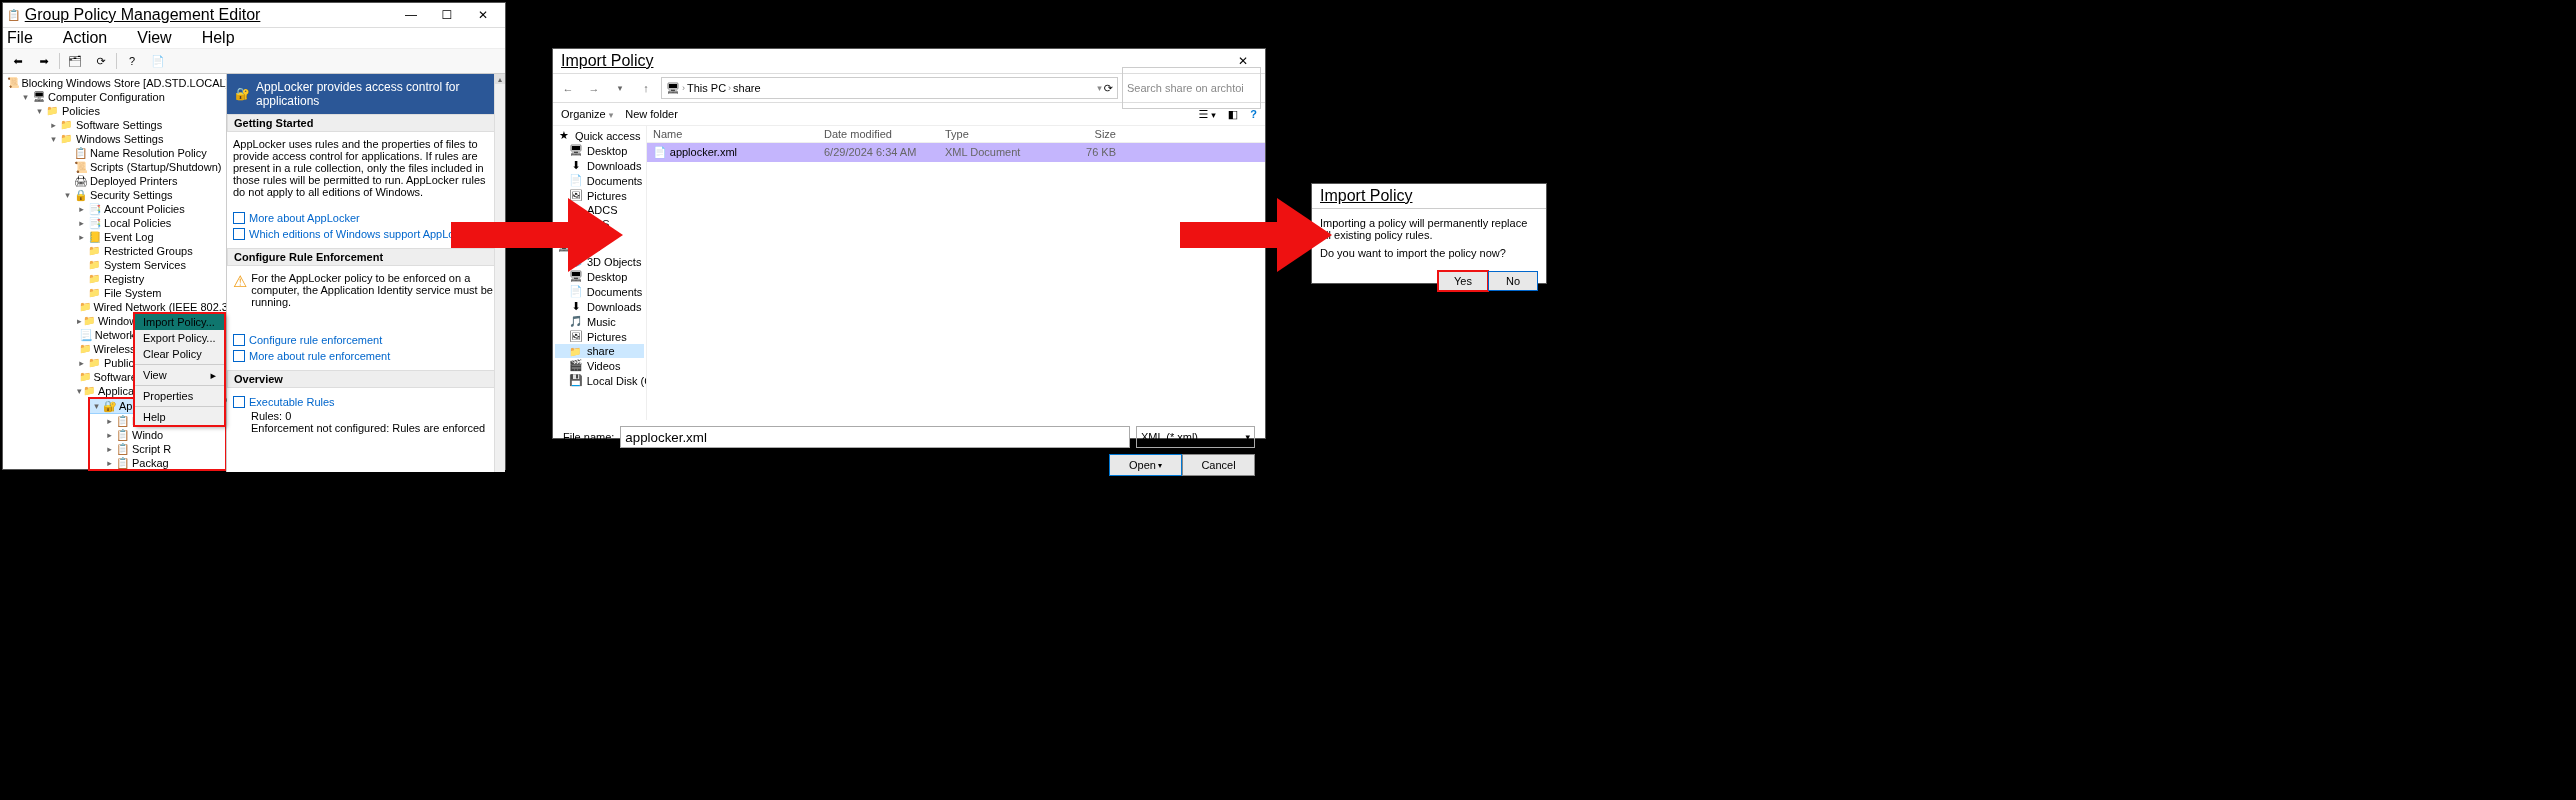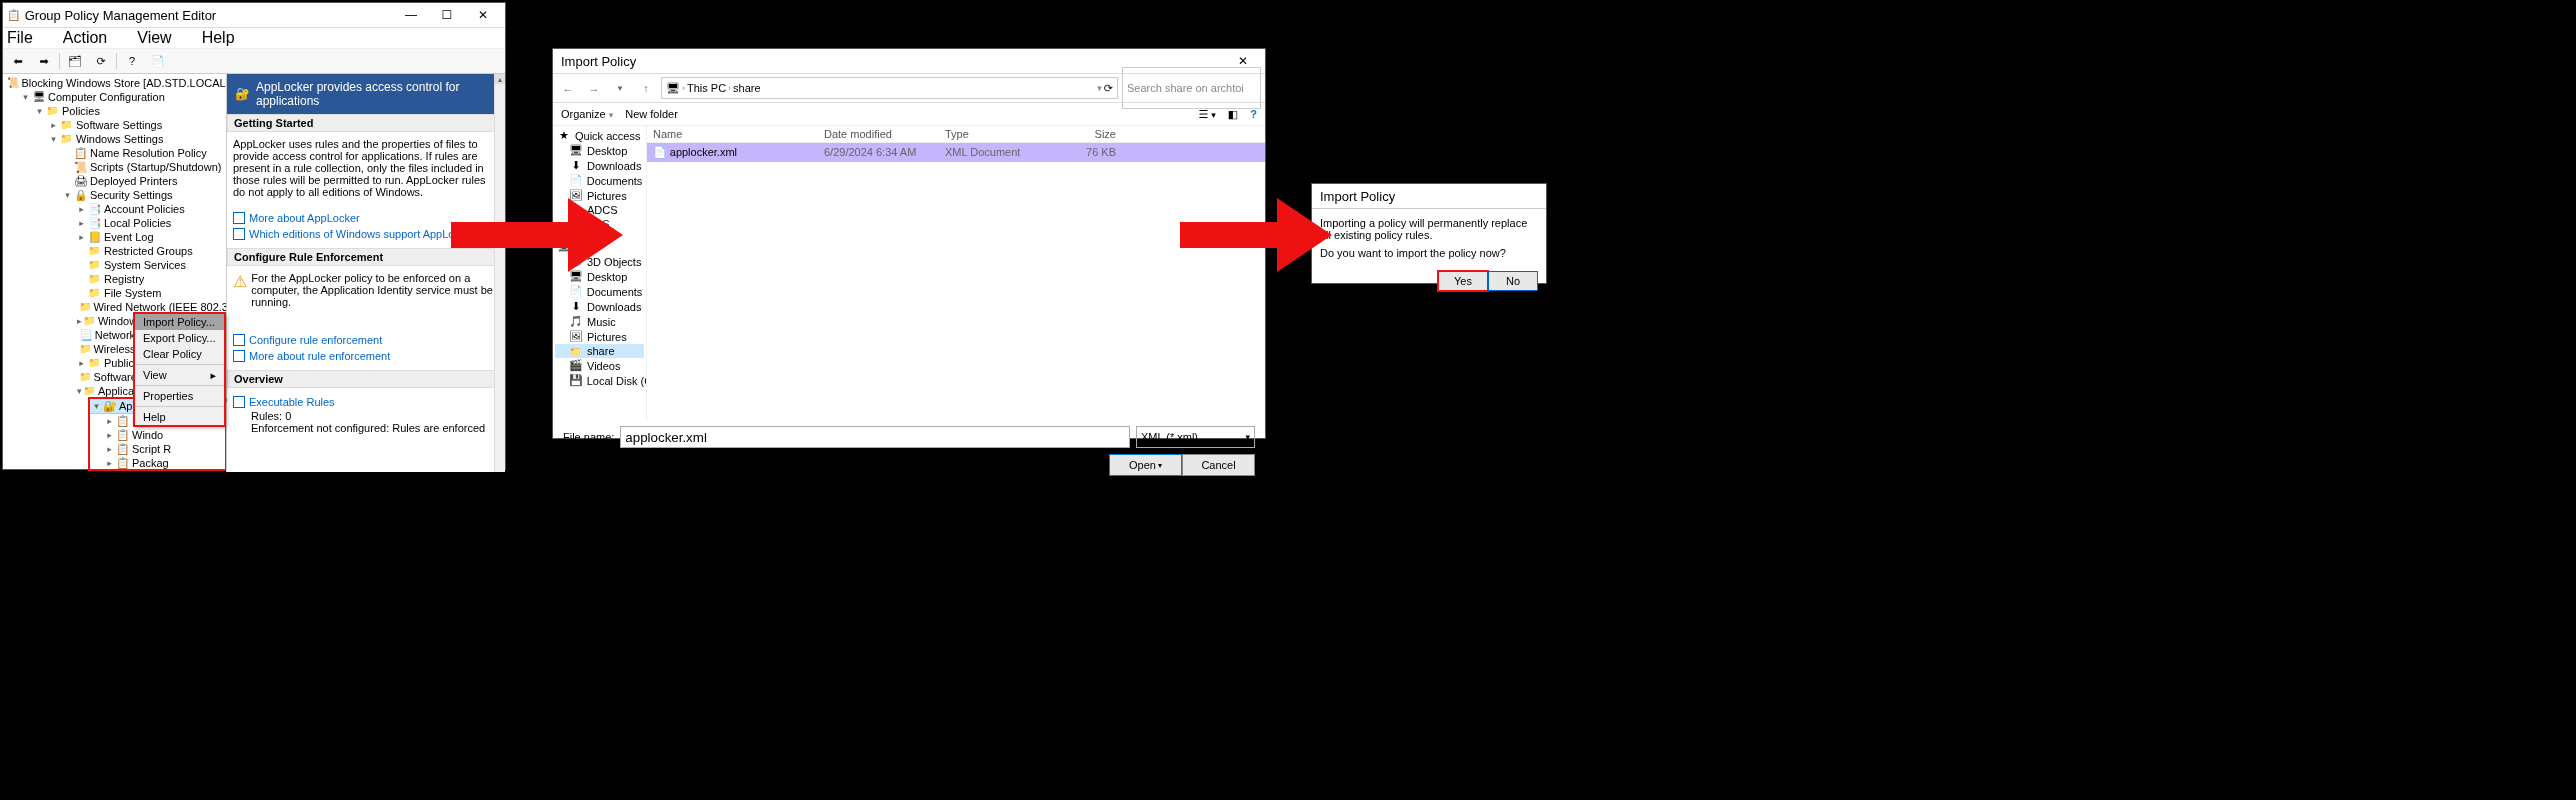--- a/index.html
+++ b/index.html
@@ -1,39 +1,39 @@
 <!DOCTYPE html>
 <html><head>
 <meta charset="utf-8">
 <style>
 body { margin: 0; font-family: "Segoe UI", Tahoma, sans-serif; font-size: 11px; background: #000; width: 2576px; height: 800px; position: relative; color: #000; }
 .window { position: absolute; background: #fff; border: 1px solid #555; box-shadow: 2px 2px 8px rgba(0,0,0,0.4); }
 .titlebar { height: 24px; display: flex; align-items: center; padding: 0 4px; background: #fff; border-bottom: 1px solid #ddd; }
-.titlebar .title { flex: 1; font-size: 13px; padding-left: 4px; }
+.titlebar .title { flex: 1; font-size: 16px; padding-left: 4px; text-decoration: underline; }
 .titlebar .winbtn { width: 36px; height: 20px; display: flex; align-items: center; justify-content: center; font-size: 12px; }
 .menubar { height: 20px; display: flex; align-items: center; padding: 0 4px; gap: 30px; font-size: 16px; border-bottom: 1px solid #eee; }
 .toolbar { height: 24px; display: flex; align-items: center; padding: 0 4px; gap: 4px; border-bottom: 1px solid #ccc; background: #f8f8f8; }
 .toolbar .tbtn { width: 20px; height: 20px; display: flex; align-items: center; justify-content: center; border: 1px solid transparent; }
 
 .gpme { left: 2px; top: 2px; width: 502px; height: 466px; }
 .gpme-body { display: flex; height: calc(100% - 24px - 20px - 24px); }
 .tree { width: 223px; overflow: auto; border-right: 1px solid #ccc; padding: 2px 0; }
 .tree ul { list-style: none; margin: 0; padding-left: 14px; }
 .tree li { white-space: nowrap; line-height: 14px; }
 .tree .node { display: flex; align-items: center; gap: 2px; padding: 0 2px; cursor: default; }
 .tree .exp { width: 9px; display: inline-block; text-align: center; color: #666; font-size: 9px; }
 .tree .ficon { width: 14px; height: 12px; display: inline-flex; align-items: center; justify-content: center; }
 .folder-icon::before { content: "📁"; font-size: 10px; }
 .scroll-icon::before { content: "📜"; font-size: 10px; }
 .pc-icon::before { content: "🖥"; font-size: 10px; }
 .sel-box { background: #cce8ff; border: 1px solid #99d1ff; }
 .red-box { outline: 2px solid #e11; outline-offset: -1px; }
 .ctxmenu { position: absolute; background: #f0f0f0; border: 1px solid #999; box-shadow: 2px 2px 4px rgba(0,0,0,0.3); width: 89px; z-index: 10; }
 .ctxmenu .mi { padding: 2px 8px; font-size: 11px; }
-.ctxmenu .mi.sel { background: #a3a3a3; }
+.ctxmenu .mi.sel { background: #0f766e; }
 .ctxmenu .sep { height: 1px; background: #ccc; margin: 2px 0; }
 .right-pane { flex: 1; overflow: auto; position: relative; background: #fff; }
 .rp-header { background: #2b5797; color: #fff; padding: 6px 8px; font-size: 12px; display: flex; align-items: center; gap: 6px; }
 .rp-section-hdr { background: #eee; padding: 2px 6px; font-weight: bold; font-size: 11px; border: 1px solid #ddd; }
 .rp-section-body { padding: 6px; font-size: 11px; }
 .rp-link { color: #0066cc; display: flex; align-items: center; gap: 4px; padding: 2px 0; }
 .rp-link .sq { width: 10px; height: 10px; border: 1px solid #0066cc; display: inline-block; }
 .warn-row { display: flex; gap: 4px; }
 .warn-icon { color: #f0a020; font-size: 16px; }
 

